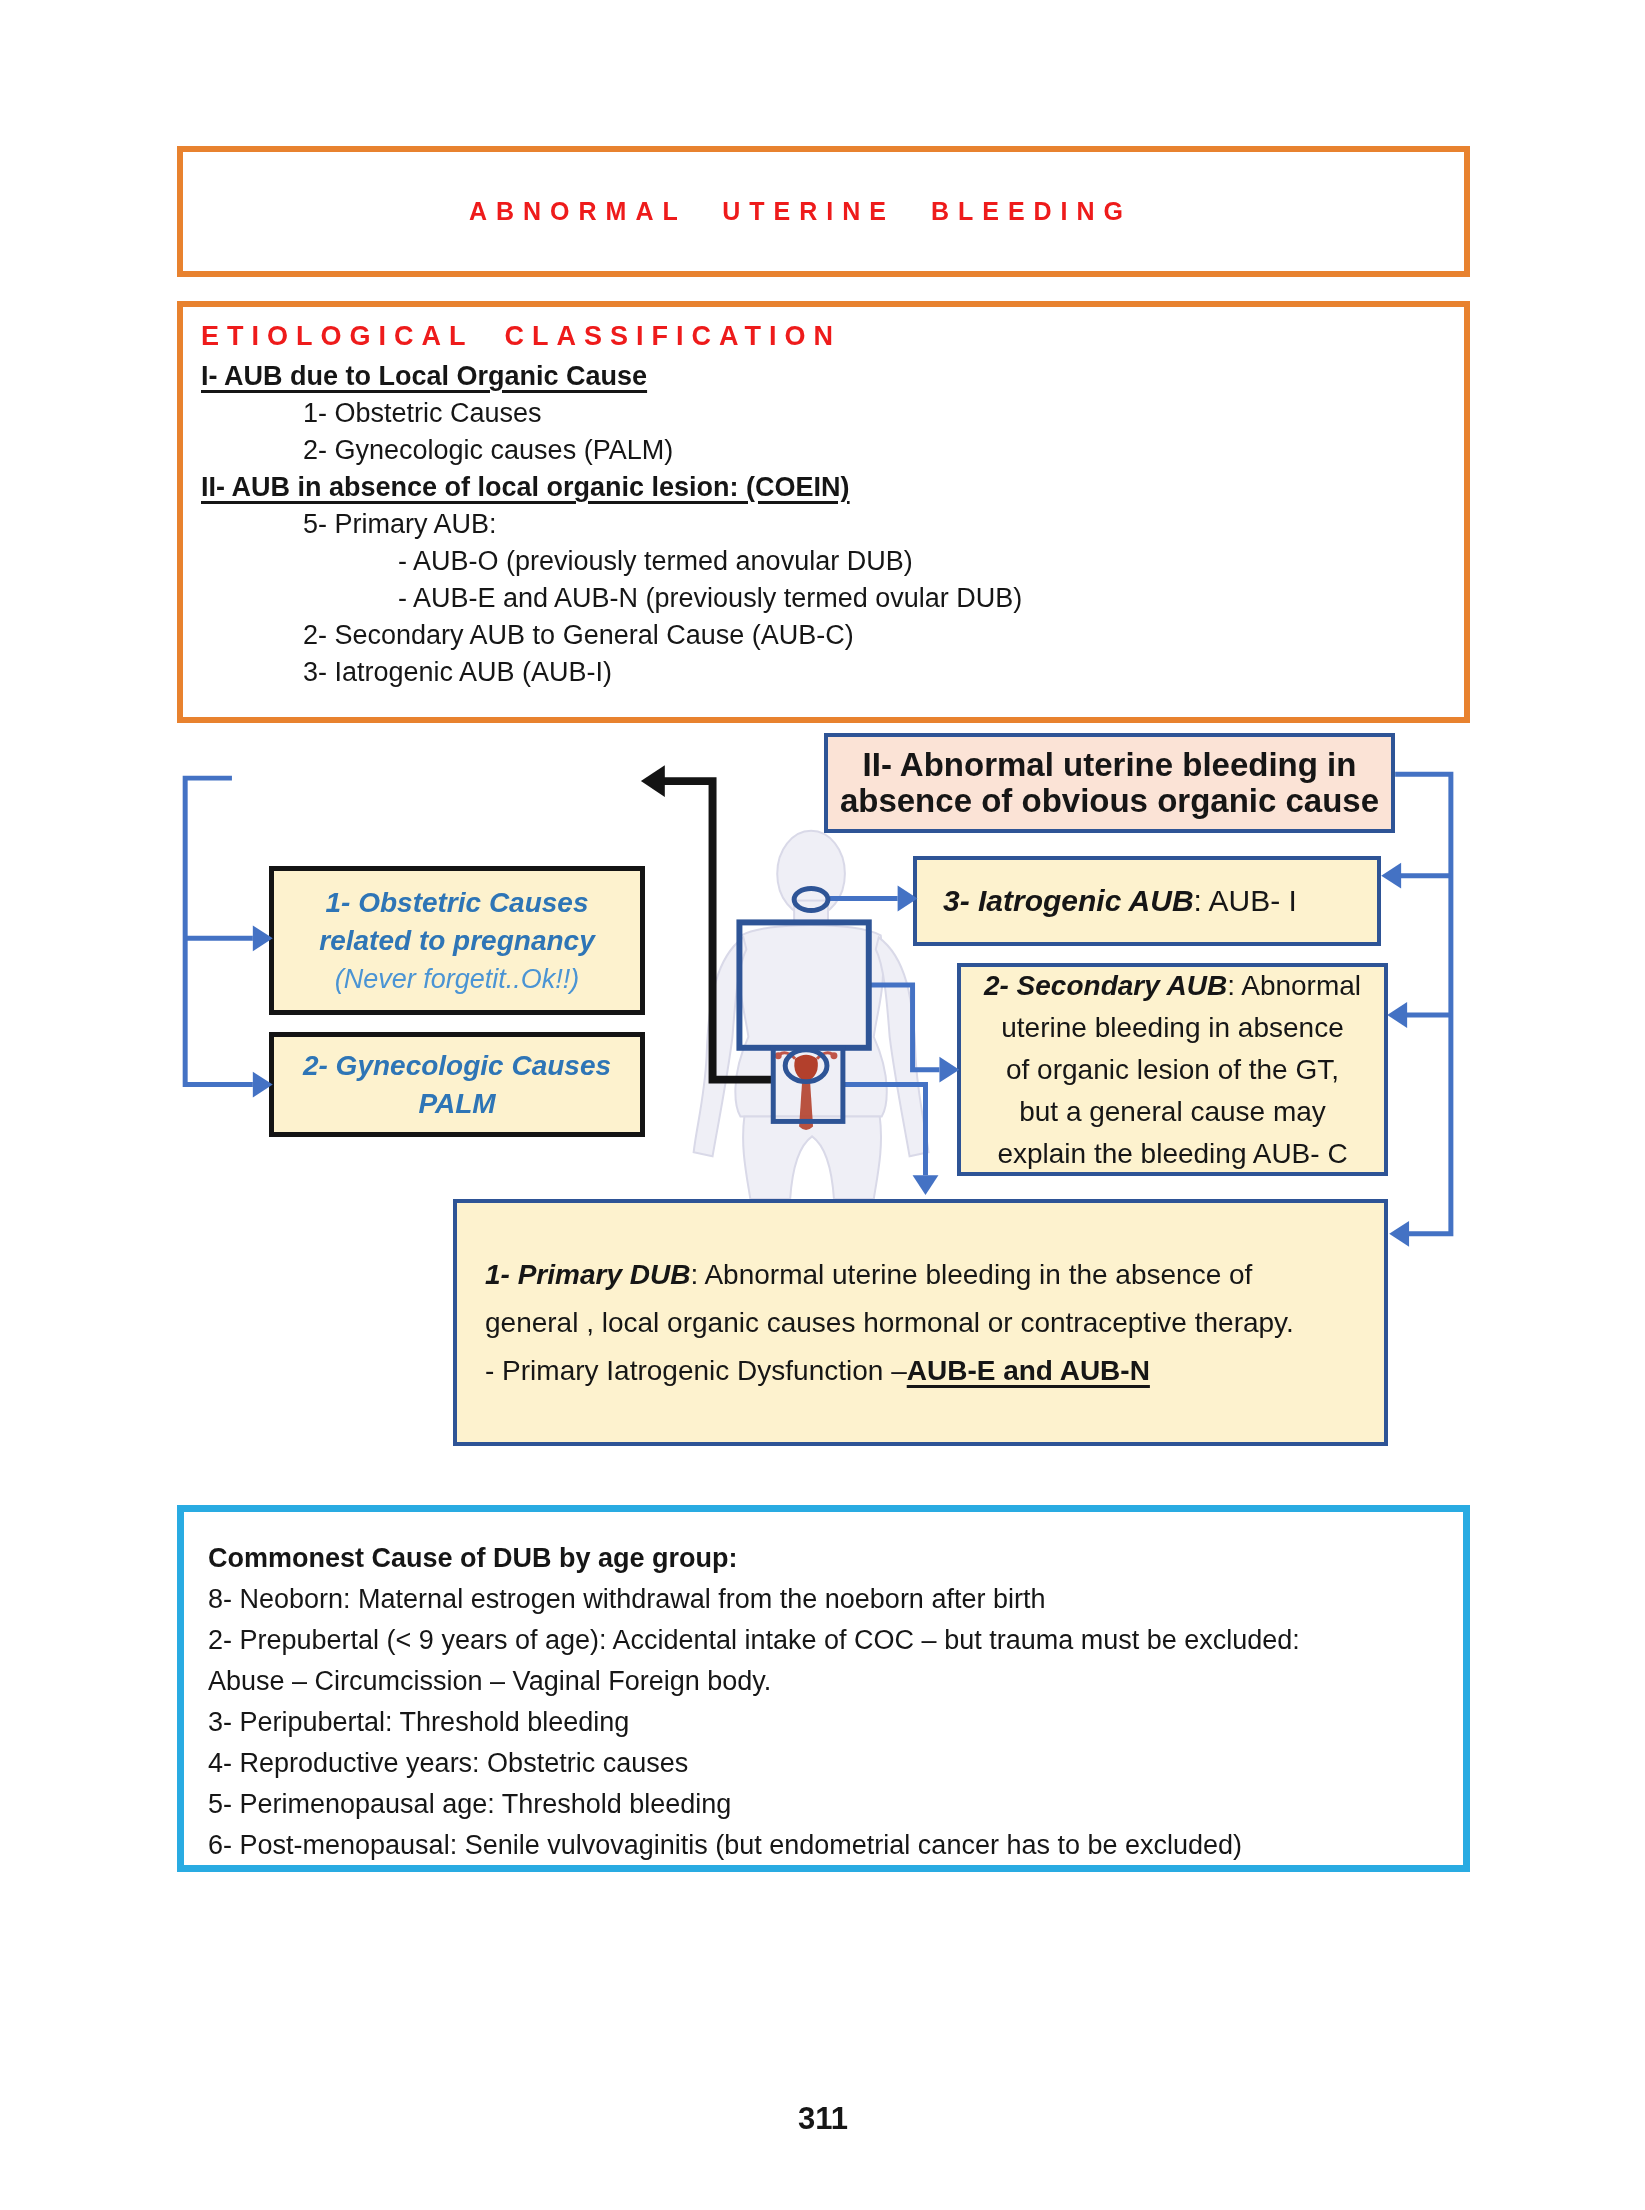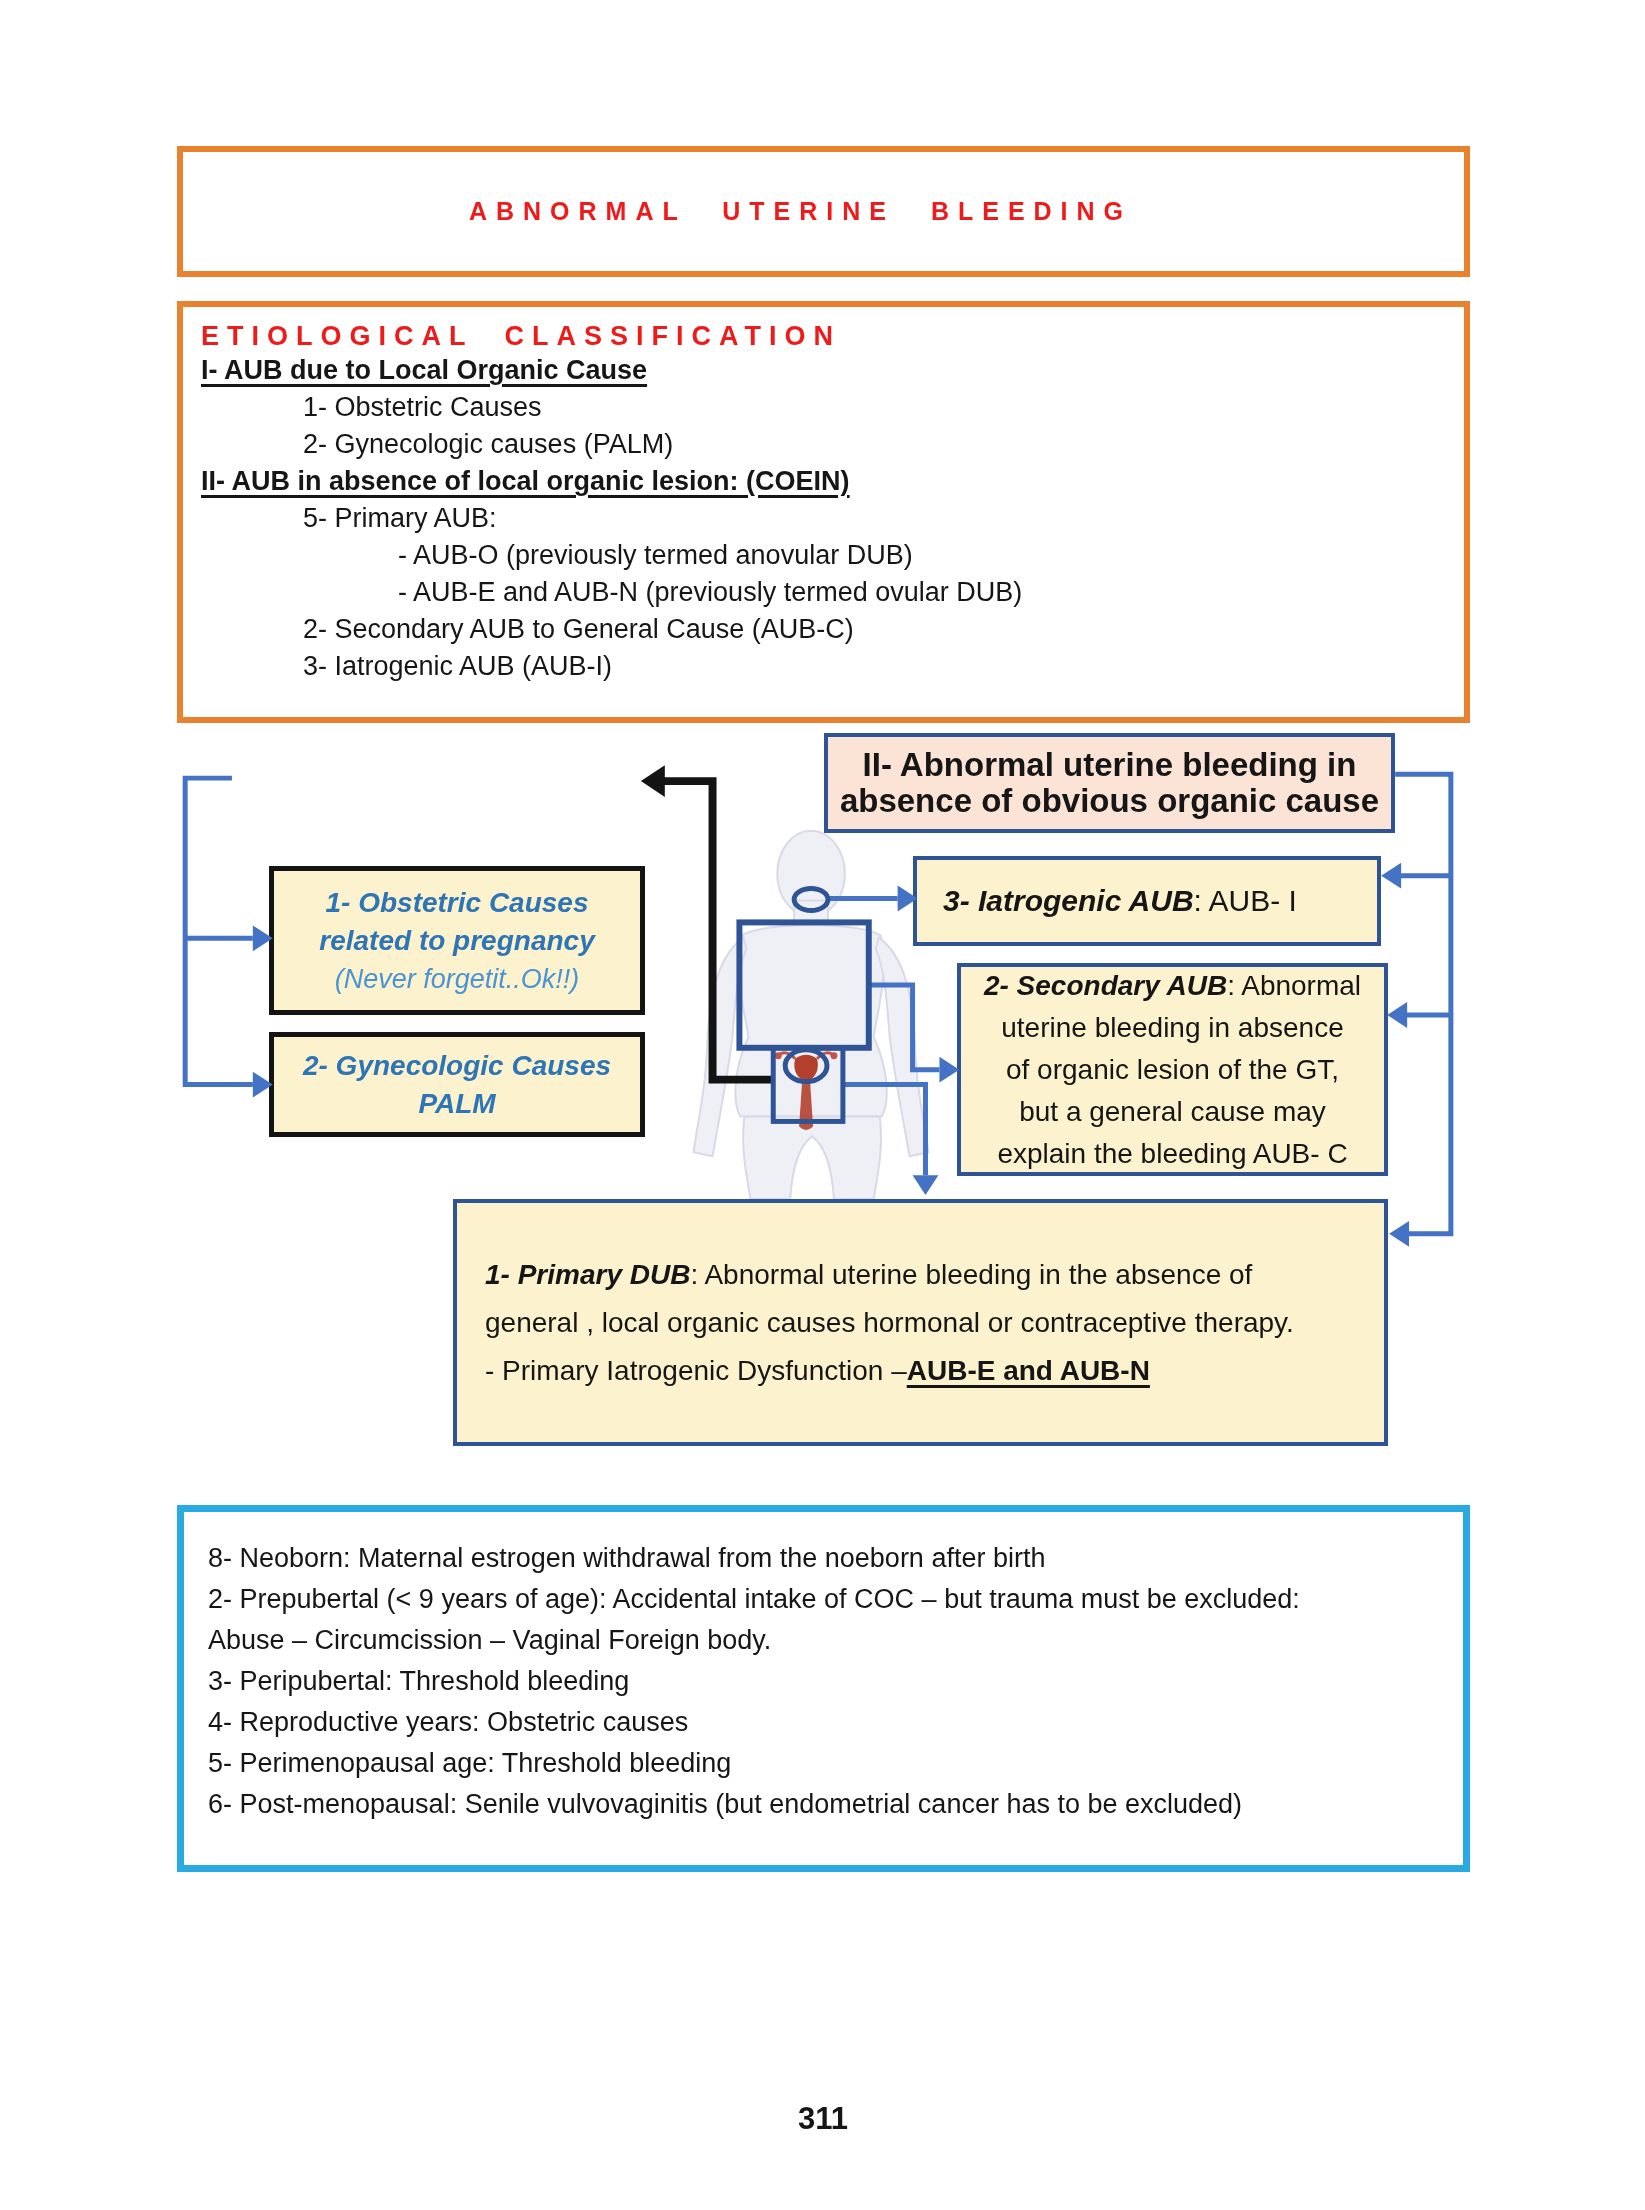--- a/index.html
+++ b/index.html
@@ -14,21 +14,21 @@
 
   
   .title-box{position:absolute;left:177px;top:146px;width:1293px;height:131px;
     border:6px solid var(--orange);display:flex;align-items:center;justify-content:center;}
   .title-text{color:var(--red);font-weight:bold;font-size:25px;letter-spacing:9px;word-spacing:20px;
     padding-right:46px;white-space:nowrap;}
 
   .class-box{position:absolute;left:177px;top:301px;width:1293px;height:422px;
     border:6px solid var(--orange);padding:14px 18px 0 18px;}
   .class-heading{color:var(--red);font-weight:bold;font-size:27px;letter-spacing:8px;word-spacing:16px;
-    margin-bottom:0;}
+    margin-bottom:6px;}
   .class-line{font-size:27px;line-height:37px;color:var(--ink);}
   .class-line.hd{font-weight:bold;text-decoration:underline;text-decoration-thickness:3px;text-underline-offset:5px;}
   .ind1{padding-left:102px;}
   .ind2{padding-left:197px;}
 
   
   .fc-box{position:absolute;z-index:2;display:flex;flex-direction:column;justify-content:center;}
   .box-i{left:232px;top:729px;width:413px;height:104px;background:var(--peach);
     border:5px solid var(--dark_blue);align-items:center;}
   .box-i .t{font-size:30px;font-weight:bold;text-decoration:underline;text-decoration-thickness:4px;
@@ -186,20 +186,21 @@
 
     <g fill="none" stroke="#2E5496">
       <ellipse cx="815" cy="904" rx="17" ry="11" stroke-width="5"></ellipse>
       <rect x="743" y="927" width="130" height="126" stroke-width="6"></rect>
       <rect x="777" y="1053" width="70" height="74" stroke-width="5"></rect>
       <ellipse cx="810" cy="1071" rx="21" ry="16" stroke-width="5"></ellipse>
     </g>
   </svg>
 
   <div class="age-box">
+    <div class="age-line hd">Commonest Cause of DUB by age group:</div>
     <div class="age-line">8- Neoborn: Maternal estrogen withdrawal from the noeborn after birth</div>
     <div class="age-line">2- Prepubertal (&lt; 9 years of age): Accidental intake of COC – but trauma must be excluded:</div>
     <div class="age-line">Abuse – Circumcission – Vaginal Foreign body.</div>
     <div class="age-line">3- Peripubertal: Threshold bleeding</div>
     <div class="age-line">4- Reproductive years: Obstetric causes</div>
     <div class="age-line">5- Perimenopausal age: Threshold bleeding</div>
     <div class="age-line">6- Post-menopausal: Senile vulvovaginitis (but endometrial cancer has to be excluded)</div>
   </div>
 
   <div class="page-number">311</div>

